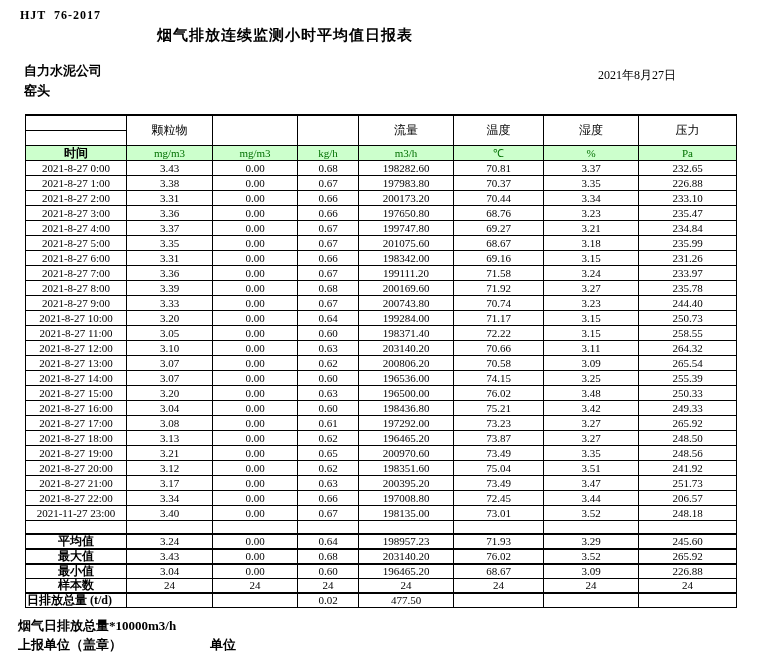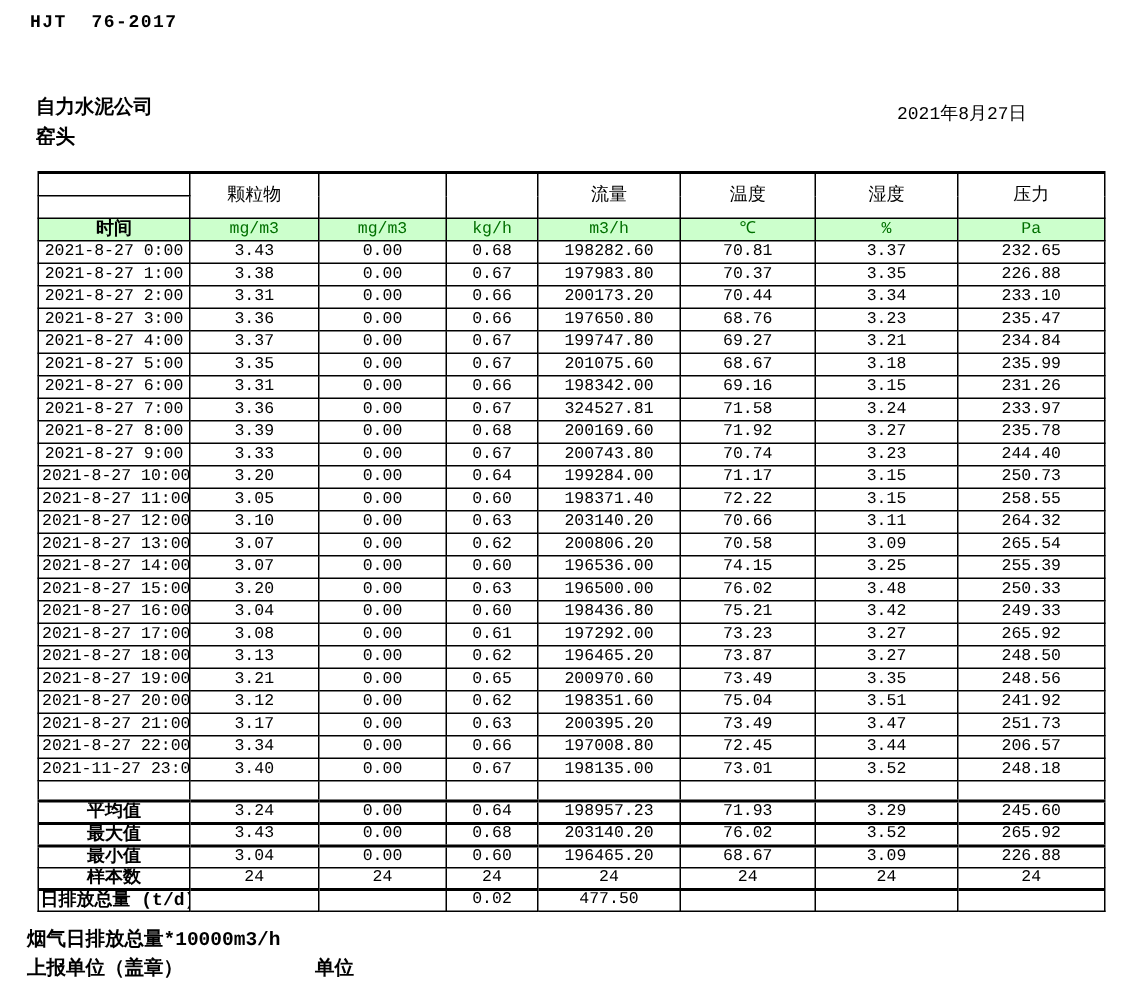--- a/index.html
+++ b/index.html
@@ -1,20 +1,20 @@
 <!DOCTYPE html>
 <html style="--hbg: #ccffcc; --ugreen: #007000;"><head>
 <meta charset="utf-8">
 <style>
   html,body{margin:0;padding:0;background:#fff;}
   .doc{
     position:relative;
     width:758px;height:661px;
     background:#fff;
-    font-family:Liberation Mono, monospace;
+    font-family:Liberation Serif, serif;
     color:#000;
     overflow:hidden;
   }
   .std{position:absolute;left:20px;top:8px;font-size:12px;font-weight:bold;white-space:pre;letter-spacing:1px;}
   .title{position:absolute;left:157px;top:26px;font-size:15px;font-weight:bold;letter-spacing:1px;}
   .company{position:absolute;left:24px;top:62px;font-size:13px;font-weight:bold;}
   .station{position:absolute;left:24px;top:82px;font-size:13px;font-weight:bold;}
   .date{position:absolute;left:598px;top:67px;font-size:12px;}
 
   table.rpt{
@@ -47,20 +47,21 @@
 
   .note{position:absolute;left:18px;top:617px;font-size:13px;font-weight:bold;}
   .runit{position:absolute;left:18px;top:636px;font-size:13px;font-weight:bold;}
   .ulabel{position:absolute;left:210px;top:636px;font-size:13px;font-weight:bold;}
 </style>
 </head>
 <body>
 
 <div class="doc">
   <div class="std">HJT  76-2017</div>
+  <div class="title">烟气排放连续监测小时平均值日报表</div>
   <div class="company">自力水泥公司</div>
   <div class="station">窑头</div>
   <div class="date">2021年8月27日</div>
 
   <table class="rpt">
     <colgroup>
       <col style="width:101px">
         <col style="width:86px">
         <col style="width:85px">
         <col style="width:61px">
@@ -161,21 +162,21 @@
           <td class="val">198342.00</td>
           <td class="val">69.16</td>
           <td class="val">3.15</td>
           <td class="val">231.26</td>
         </tr>
         <tr class="data">
           <td class="c1 time">2021-8-27  7:00</td>
           <td class="val">3.36</td>
           <td class="val">0.00</td>
           <td class="val">0.67</td>
-          <td class="val">324527.81</td>
+          <td class="val">199111.20</td>
           <td class="val">71.58</td>
           <td class="val">3.24</td>
           <td class="val">233.97</td>
         </tr>
         <tr class="data">
           <td class="c1 time">2021-8-27  8:00</td>
           <td class="val">3.39</td>
           <td class="val">0.00</td>
           <td class="val">0.68</td>
           <td class="val">200169.60</td>

